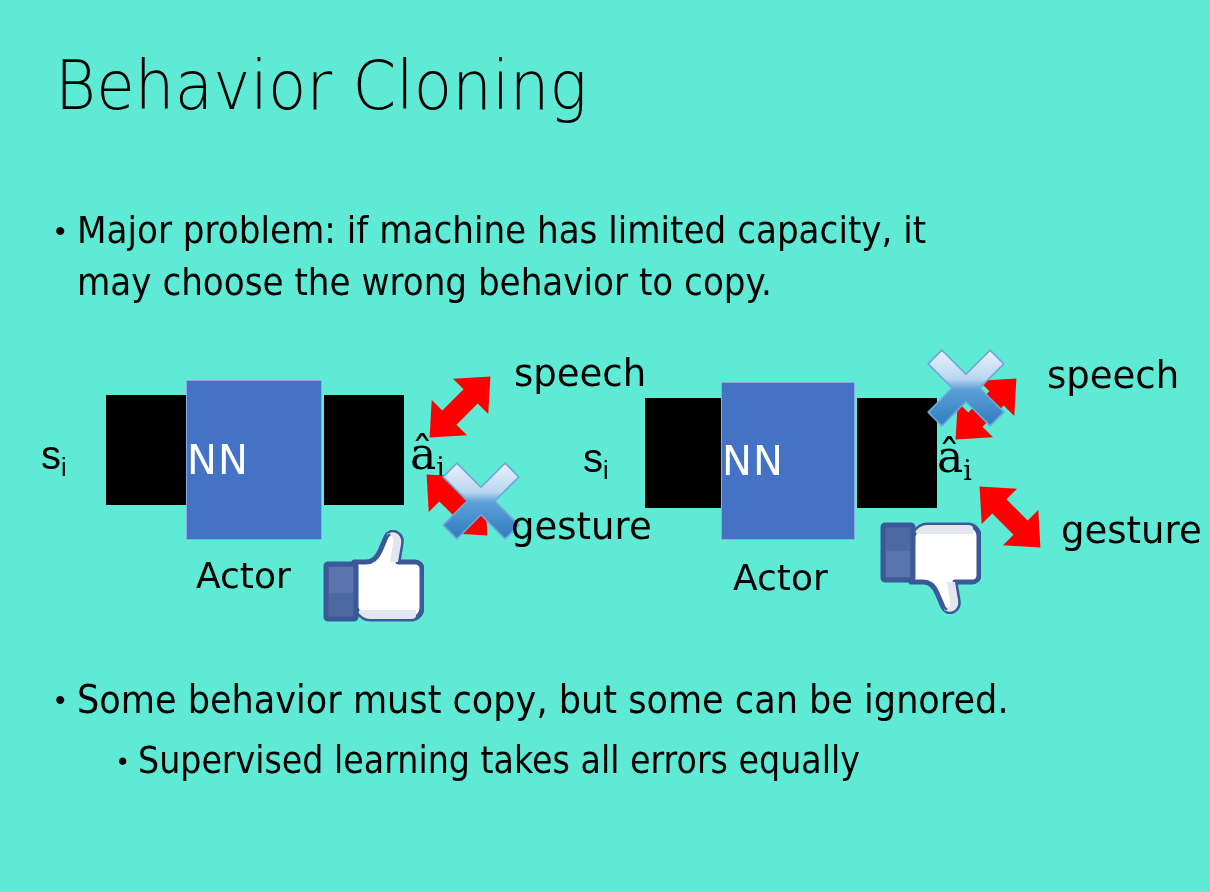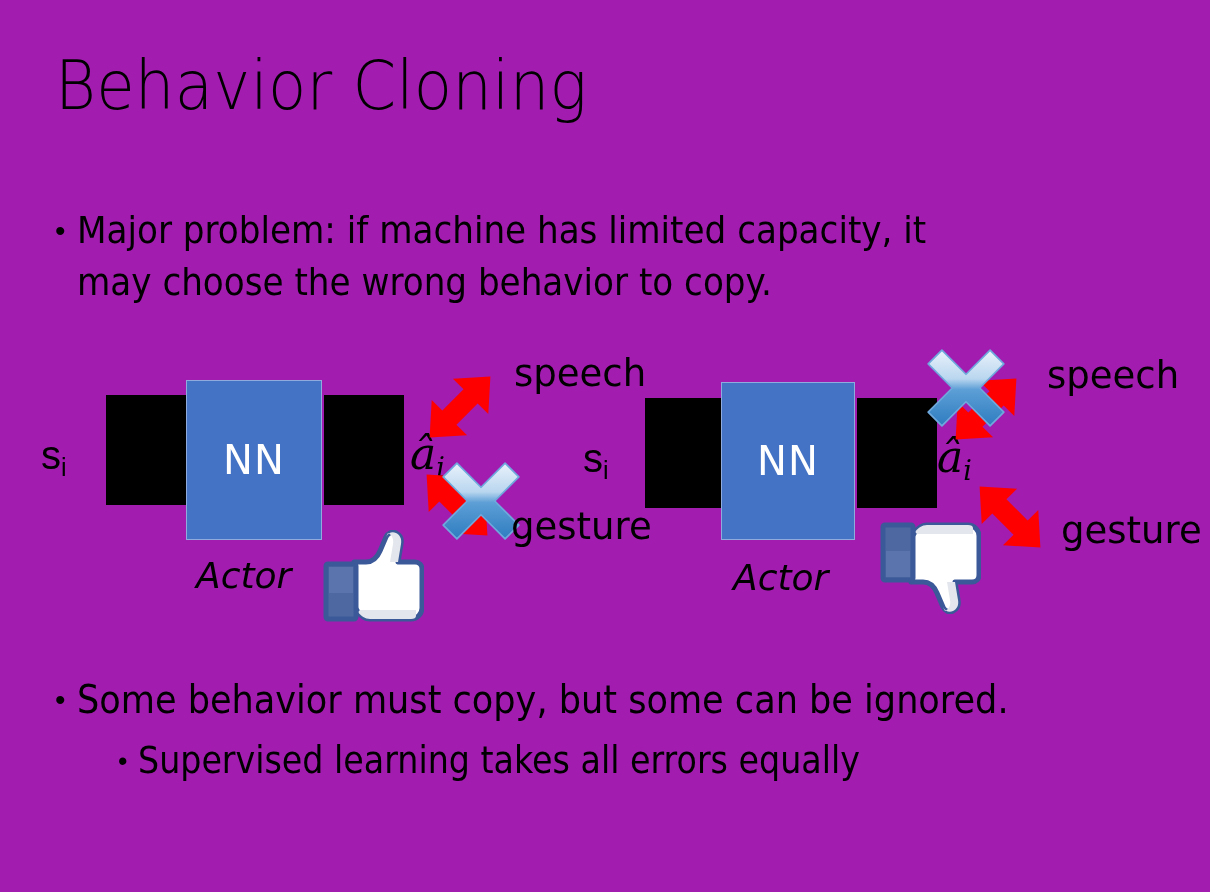--- a/index.html
+++ b/index.html
@@ -7,21 +7,21 @@
     padding: 0;
     background: #ffffff;
   }
   body {
     font-family: "Liberation Sans", sans-serif;
   }
   #slide {
     position: relative;
     width: 1210px;
     height: 892px;
-    background: #a21caf;
+    background: #5eead4;
     overflow: hidden;
   }
 
   
   #slide-title {
     position: absolute;
     left: 55px;
     top: 44px;
     font-size: 68px;
     line-height: 84px;
@@ -100,46 +100,43 @@
   }
 
   
   .nn-box {
     position: absolute;
     background: #4472C4;
     border: 1px solid #8FAADC;
     box-sizing: border-box;
     display: flex;
     align-items: center;
-    justify-content: center;
   }
   .nn-label {
     color: #ffffff;
     font-size: 40px;
     font-family: "DejaVu Sans", sans-serif;
     font-weight: 400;
     letter-spacing: 1px;
   }
 
   
   .actor-label {
     position: absolute;
     font-size: 36px;
     font-family: "DejaVu Sans", sans-serif;
     color: #000000;
     line-height: 1;
     white-space: nowrap;
-    font-style: italic;
   }
 
   
   .ahat-label {
     position: absolute;
     font-family: "DejaVu Serif", serif;
-    font-style: italic;
     font-size: 44px;
     color: #000000;
     line-height: 1;
     white-space: nowrap;
   }
   .ahat-label .sub {
     font-size: 27px;
     vertical-align: -0.3em;
   }
 

